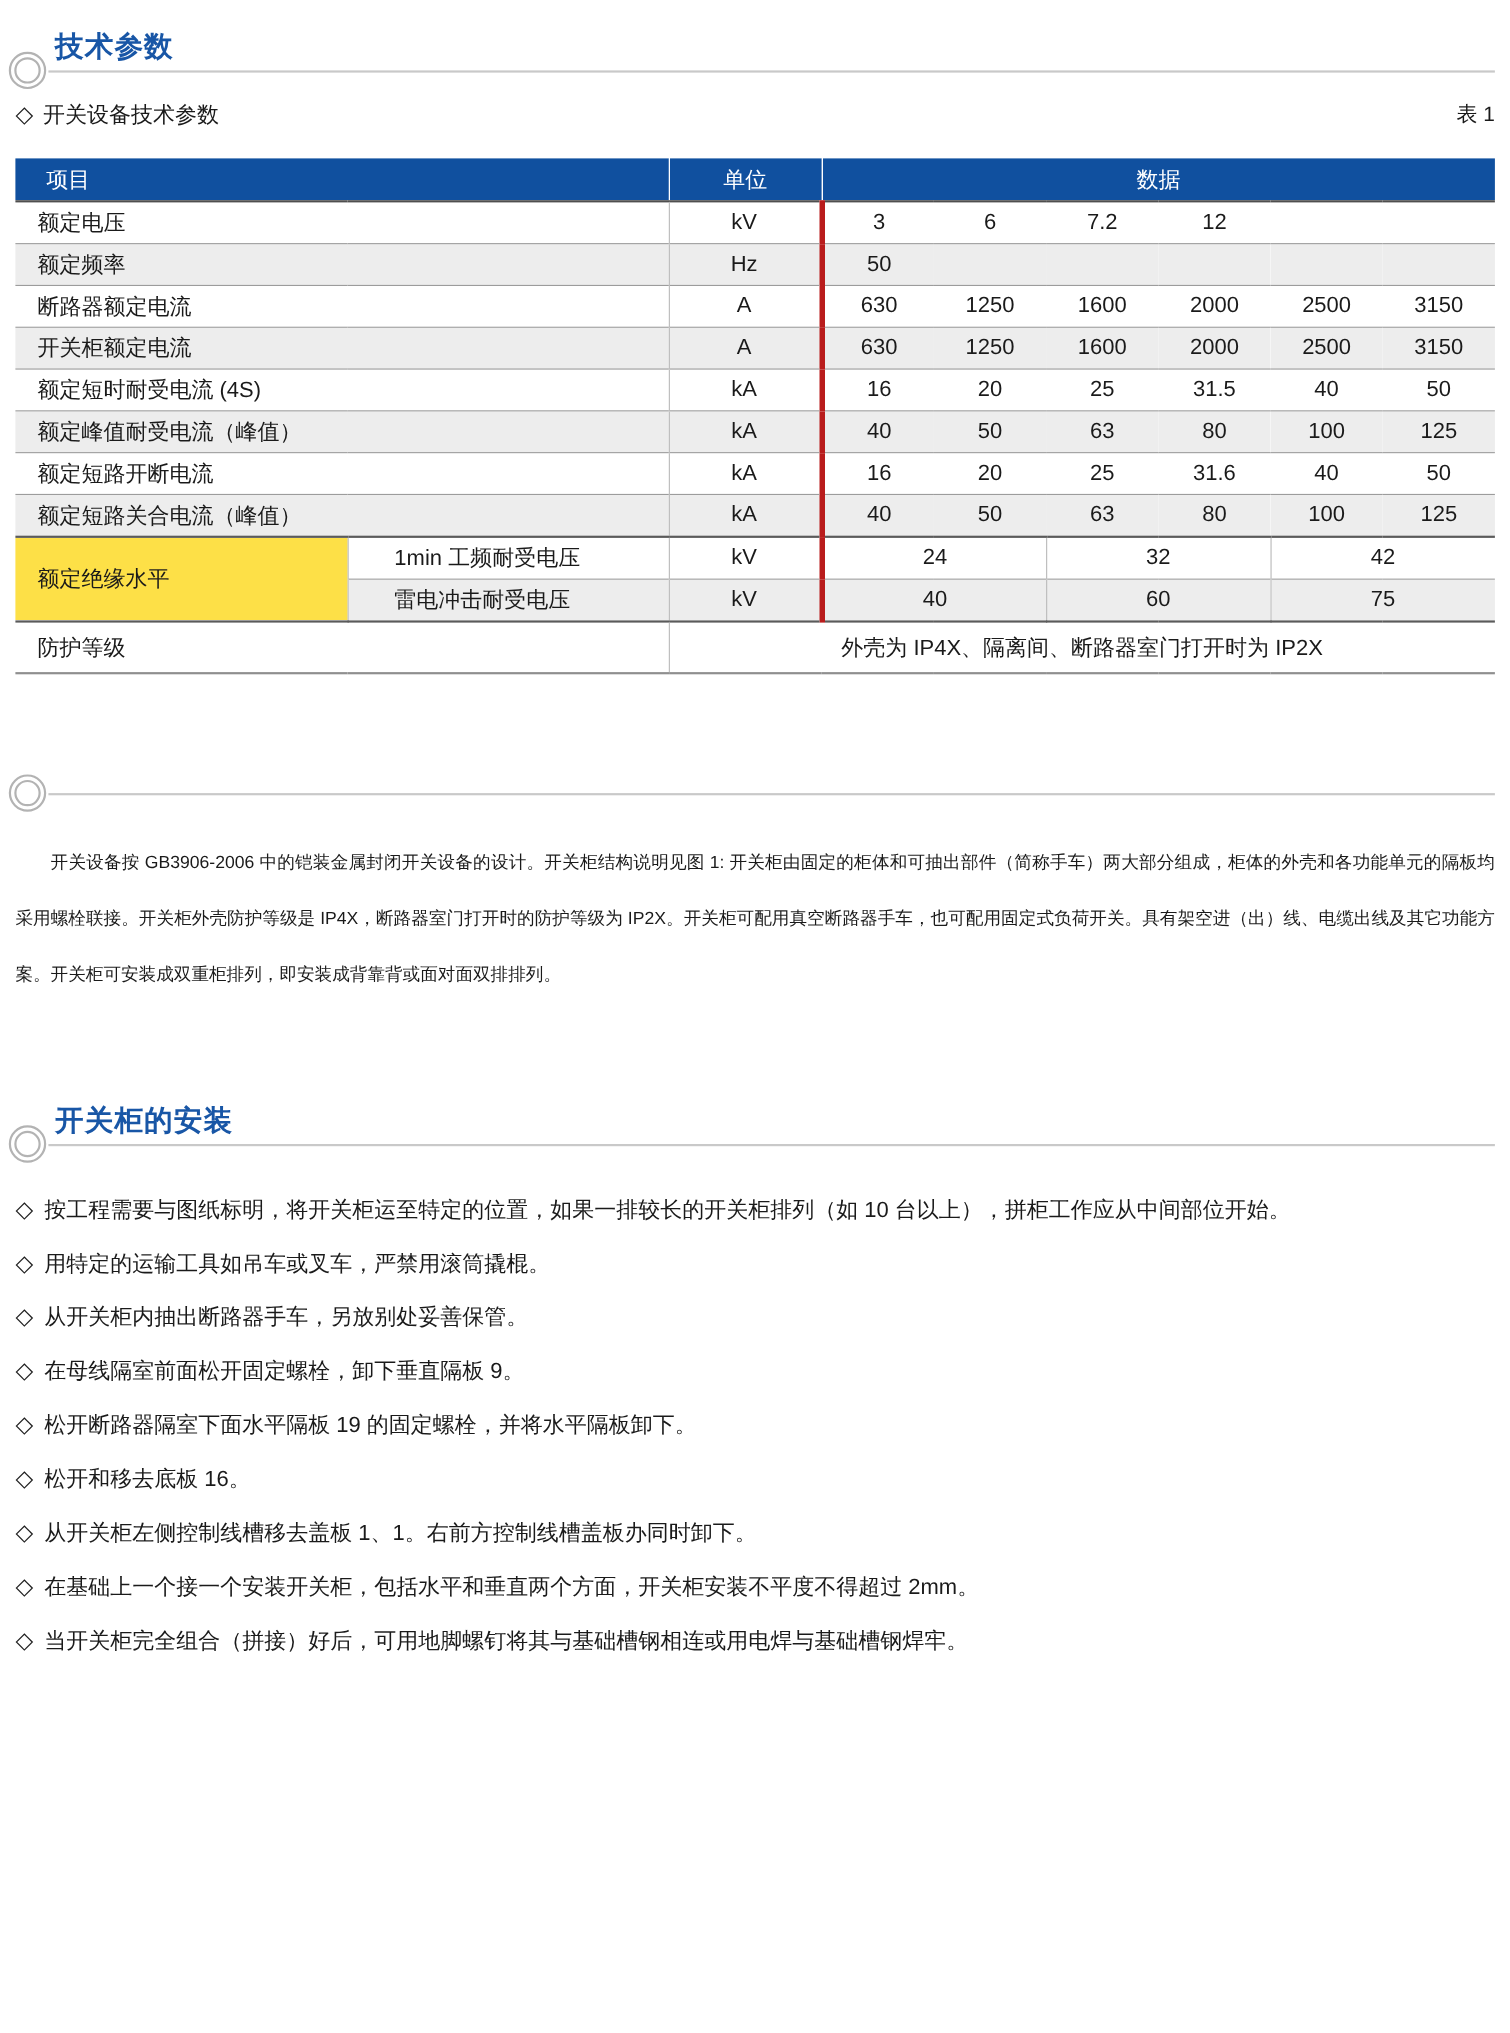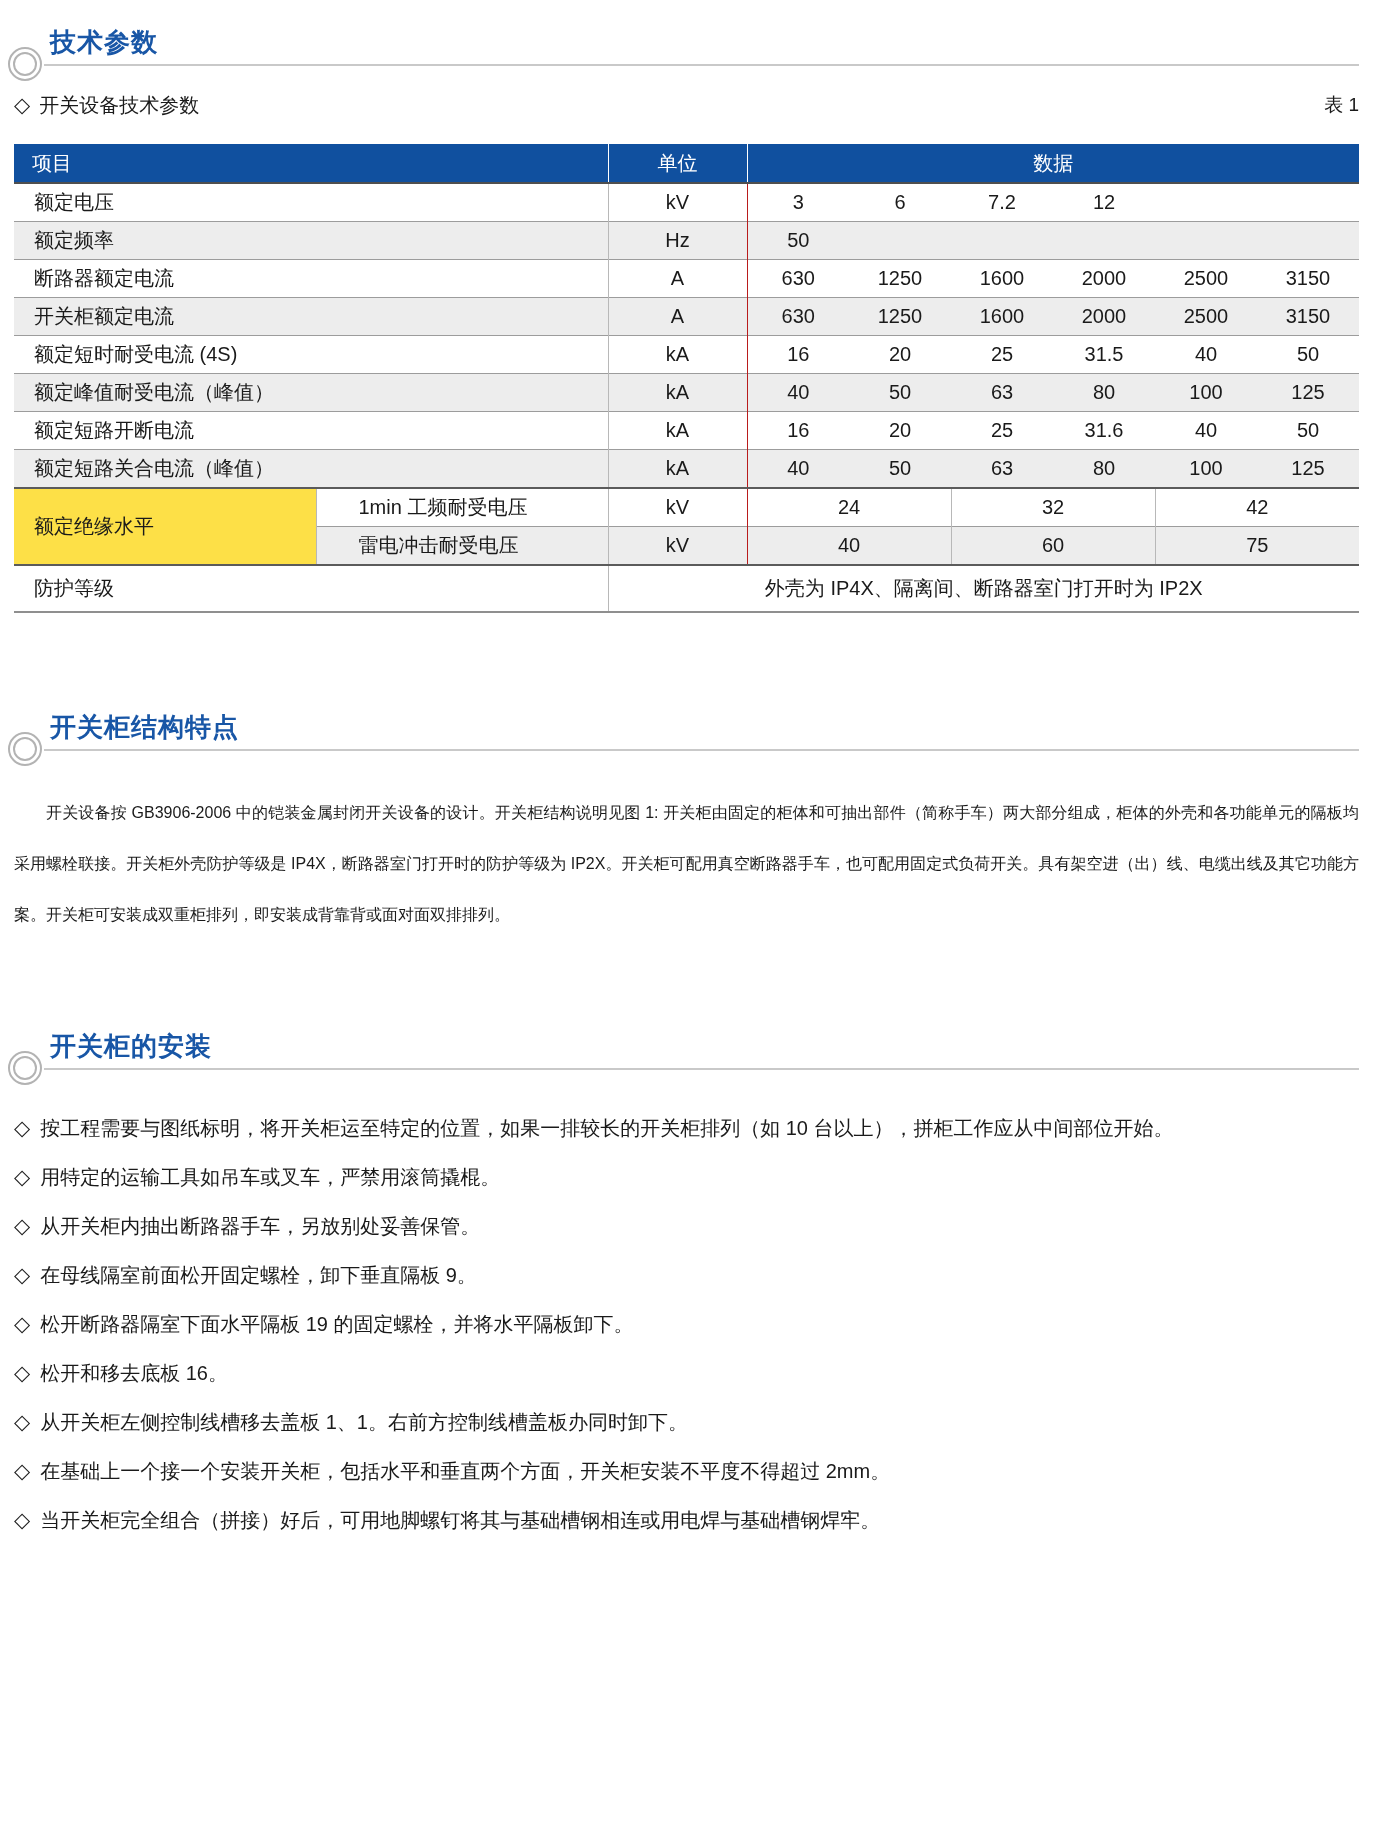--- a/index.html
+++ b/index.html
@@ -45,25 +45,25 @@
     margin-top:26px;font-size:20px;
   }
   table.spec th,table.spec td{
     padding:0;height:37px;text-align:center;vertical-align:middle;
     overflow:hidden;white-space:nowrap;
   }
   table.spec thead th{
     background:var(--hblue);color:#fff;font-weight:normal;height:38px;
     border-bottom:2px solid #4f4f4f;
   }
-  table.spec thead th.item{text-align:left;padding-left:18px;}
+  table.spec thead th.item{text-align:left;padding-left:28px;}
   table.spec thead th.vsep{border-left:1px solid rgba(255,255,255,.5);}
   table.spec td.item{text-align:left;padding-left:20px;}
   table.spec td.sub{text-align:left;padding-left:42px;border-left:1px solid #b8b8b8;}
-  table.spec td.unit{border-left:1px solid #b8b8b8;border-right:1px solid #b91c1c;text-align:center;}
+  table.spec td.unit{border-left:1px solid #b8b8b8;border-right:5px solid #b91c1c;text-align:center;}
   table.spec td.merged + td.merged{border-left:1px solid #b8b8b8;}
   table.spec td.pval{border-left:1px solid #b8b8b8;}
   table.spec tbody td{border-top:1px solid #9c9c9c;}
   table.spec tr.thick td{border-top:2px solid #5b5b5b;}
   table.spec tr.g{background:var(--stripe);}
   table.spec td.ins{background:#fde047;}
   table.spec tr.prot td{border-bottom:2px solid #8f8f8f;height:45px;}
 
   
   .sec2{margin-top:100px;}
@@ -215,21 +215,20 @@
           </tr>
           <tr class="thick prot">
             <td class="item" colspan="2">防护等级</td>
             <td class="pval" colspan="7">外壳为 IP4X、隔离间、断路器室门打开时为 IP2X</td>
           </tr>
         </tbody>
     </table>
   </section>
 
   <section class="sec2">
-    <h2 class="sec-title">开关柜结构特点</h2>
     <div class="sec-rule">
       <span class="sec-ring"></span>
       <span class="sec-line"></span>
     </div>
     <p class="body-para">开关设备按 GB3906-2006 中的铠装金属封闭开关设备的设计。开关柜结构说明见图 1: 开关柜由固定的柜体和可抽出部件（简称手车）两大部分组成，柜体的外壳和各功能单元的隔板均采用螺栓联接。开关柜外壳防护等级是 IP4X，断路器室门打开时的防护等级为 IP2X。开关柜可配用真空断路器手车，也可配用固定式负荷开关。具有架空进（出）线、电缆出线及其它功能方案。开关柜可安装成双重柜排列，即安装成背靠背或面对面双排排列。</p>
   </section>
 
   <section class="sec3">
     <h2 class="sec-title">开关柜的安装</h2>
     <div class="sec-rule">

